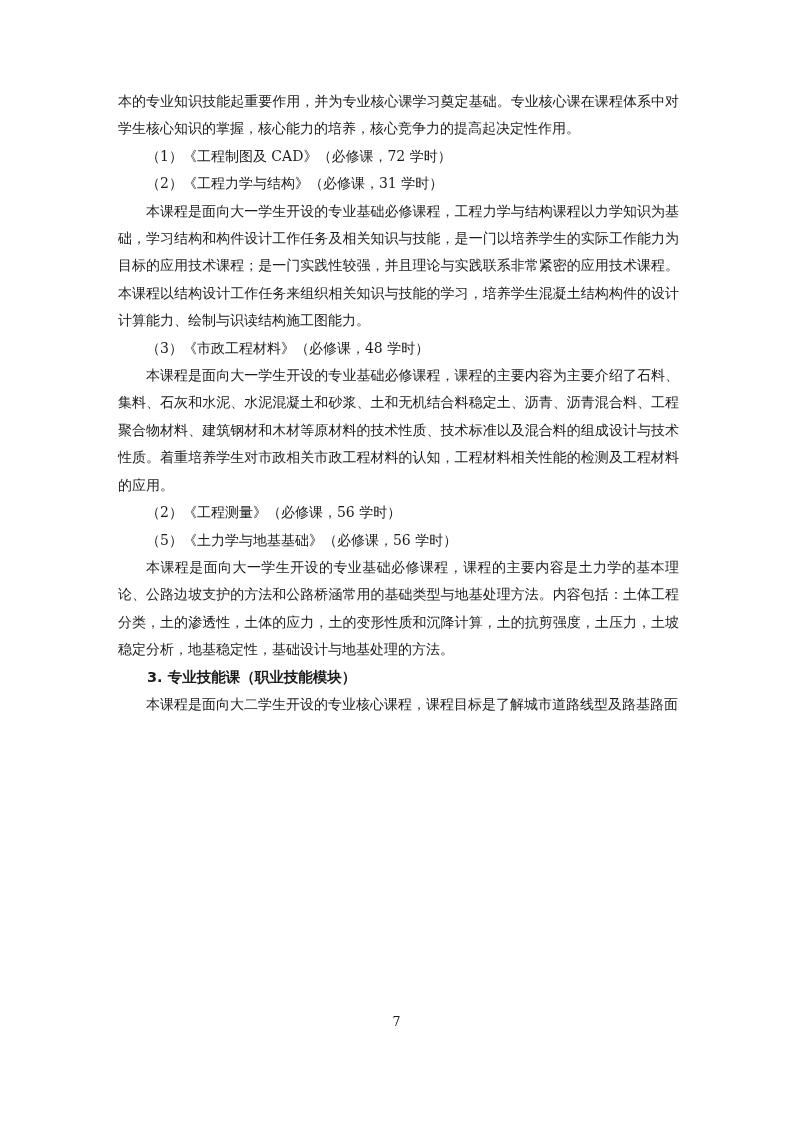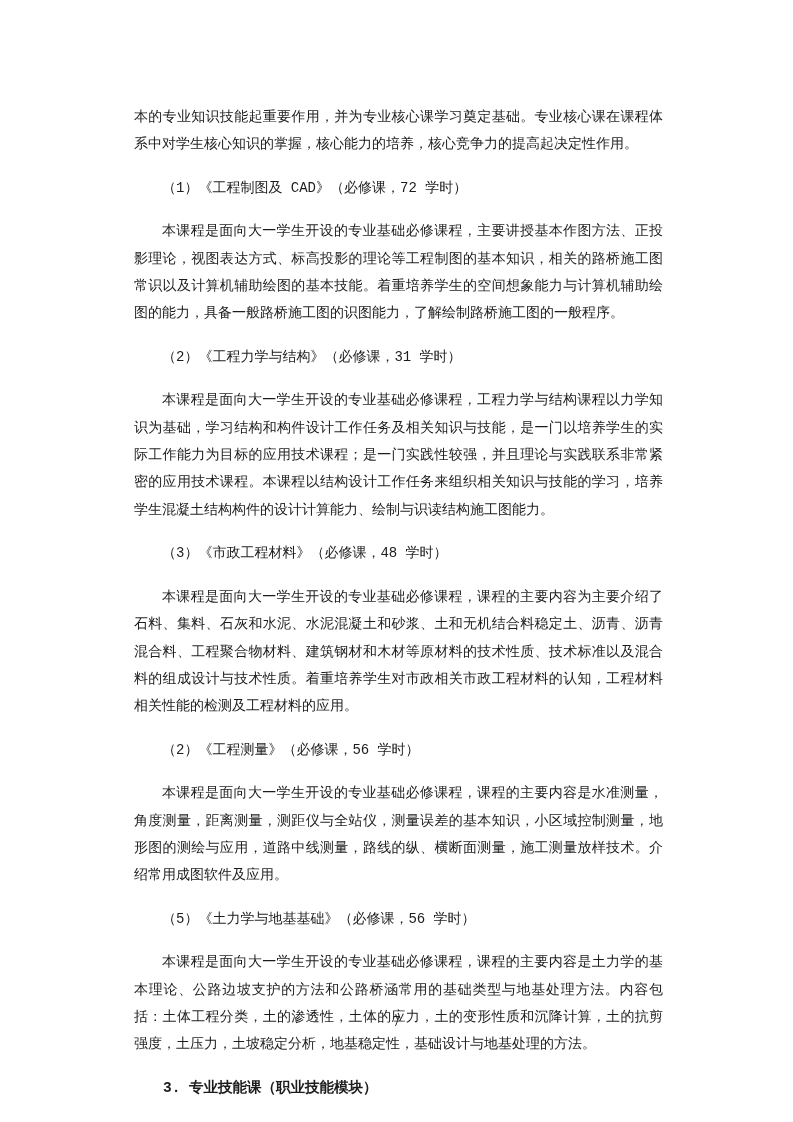--- a/index.html
+++ b/index.html
@@ -16,27 +16,26 @@
     font-family: "DejaVu Serif", "Liberation Serif", serif;
     color: #1c1c1c;
   }
   .content {
     position: absolute;
     left: 118px;
     top: 88px;
     width: 561px;
   }
   .content p {
-    margin: 16px;
+    margin: 0;
     font-size: 14px;
     line-height: 27.4px;
     text-align: justify;
     text-indent: 2em;
     word-break: break-all;
-    font-family: Liberation Mono, monospace;
   }
   .p-cont {
     text-indent: 0 !important;
   }
   .p-head {
     text-align: right;
   }
   .p-section {
     font-family: "DejaVu Sans", "Liberation Sans", sans-serif;
     font-weight: bold;
@@ -54,25 +53,24 @@
     color: #1c1c1c;
   }
 </style>
 </head>
 <body>
 
 <div class="page">
   <div class="content">
     <p class="p-cont">本的专业知识技能起重要作用，并为专业核心课学习奠定基础。专业核心课在课程体系中对学生核心知识的掌握，核心能力的培养，核心竞争力的提高起决定性作用。</p>
     <p class="p-head">（1）《工程制图及 CAD》（必修课，72 学时）</p>
-    <p class="p-body">本课程是面向大一学生开设的专业基础必修课程，主要讲授基本作图方法、正投影理论，视图表达方式、标高投影的理论等工程制图的基本知识，相关的路桥施工图常识以及计算机辅助绘图的基本技能。着重培养学生的空间想象能力与计算机辅助绘图的能力，具备一般路桥施工图的识图能力，了解绘制路桥施工图的一般程序。</p>
     <p class="p-head">（2）《工程力学与结构》（必修课，31 学时）</p>
     <p class="p-body">本课程是面向大一学生开设的专业基础必修课程，工程力学与结构课程以力学知识为基础，学习结构和构件设计工作任务及相关知识与技能，是一门以培养学生的实际工作能力为目标的应用技术课程；是一门实践性较强，并且理论与实践联系非常紧密的应用技术课程。本课程以结构设计工作任务来组织相关知识与技能的学习，培养学生混凝土结构构件的设计计算能力、绘制与识读结构施工图能力。</p>
     <p class="p-head">（3）《市政工程材料》（必修课，48 学时）</p>
     <p class="p-body">本课程是面向大一学生开设的专业基础必修课程，课程的主要内容为主要介绍了石料、集料、石灰和水泥、水泥混凝土和砂浆、土和无机结合料稳定土、沥青、沥青混合料、工程聚合物材料、建筑钢材和木材等原材料的技术性质、技术标准以及混合料的组成设计与技术性质。着重培养学生对市政相关市政工程材料的认知，工程材料相关性能的检测及工程材料的应用。</p>
     <p class="p-head">（2）《工程测量》（必修课，56 学时）</p>
-    <p class="p-body">本课程是面向大一学生开设的专业基础必修课程，课程的主要内容是水准测量，角度测量，距离测量，测距仪与全站仪，测量误差的基本知识，小区域控制测量，地形图的测绘与应用，道路中线测量，路线的纵、横断面测量，施工测量放样技术。介绍常用成图软件及应用。</p>
     <p class="p-head">（5）《土力学与地基基础》（必修课，56 学时）</p>
     <p class="p-body">本课程是面向大一学生开设的专业基础必修课程，课程的主要内容是土力学的基本理论、公路边坡支护的方法和公路桥涵常用的基础类型与地基处理方法。内容包括：土体工程分类，土的渗透性，土体的应力，土的变形性质和沉降计算，土的抗剪强度，土压力，土坡稳定分析，地基稳定性，基础设计与地基处理的方法。</p>
     <p class="p-section">3. 专业技能课（职业技能模块）</p>
+    <p class="p-body">本课程是面向大二学生开设的专业核心课程，课程目标是了解城市道路线型及路基路面</p>
   </div>
   <div class="page-num">7</div>
 </div>
 
 </body></html>

